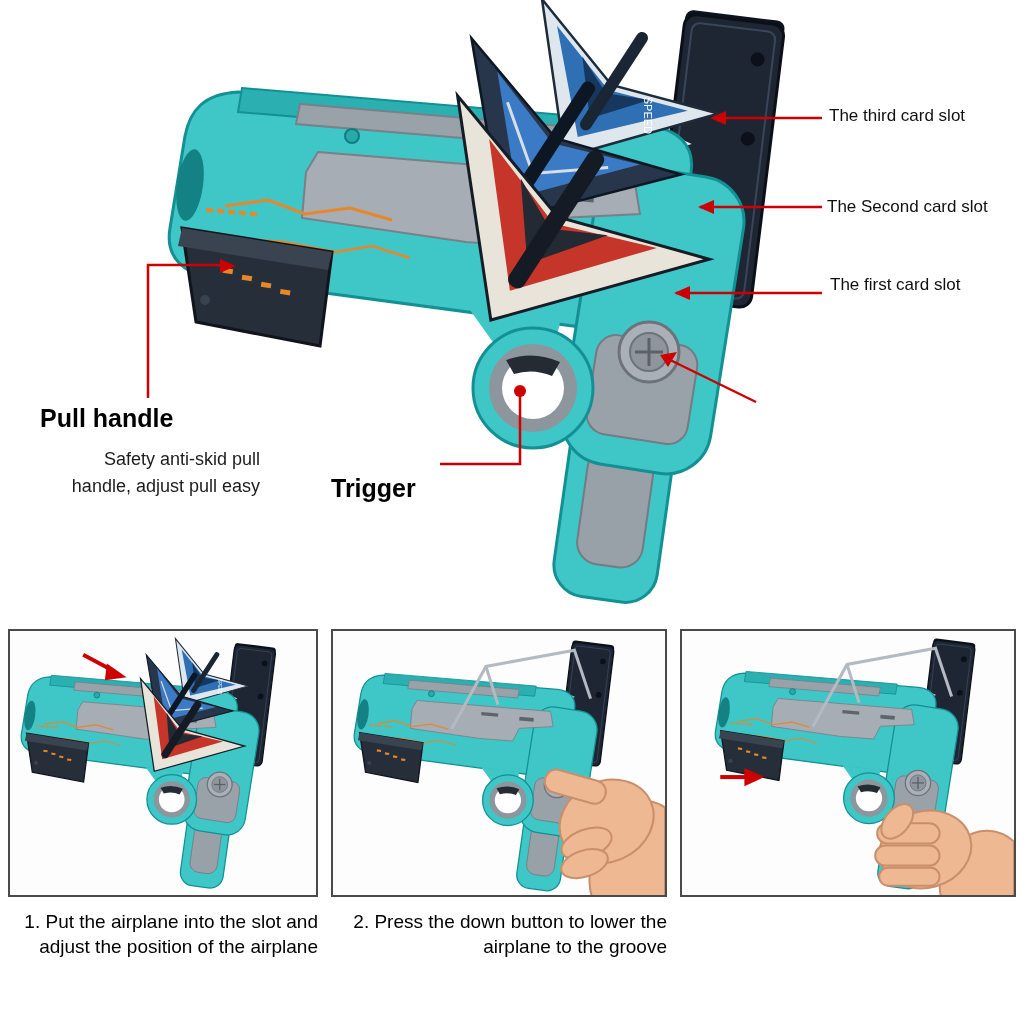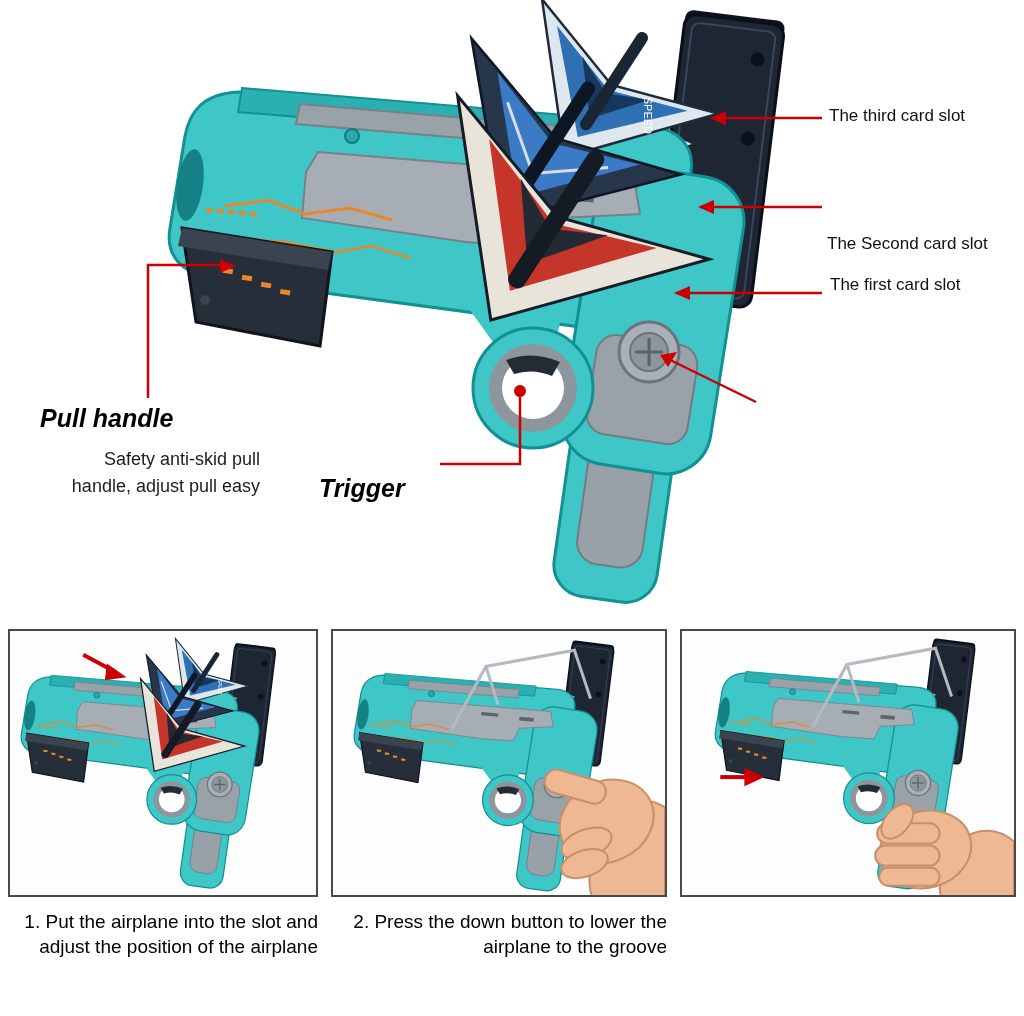--- a/index.html
+++ b/index.html
@@ -1,21 +1,21 @@
 <!DOCTYPE html>
 <html><head>
 <meta charset="utf-8">
 <style>
   html,body{margin:0;padding:0;background:#ffffff;}
   body{width:1024px;height:1016px;overflow:hidden;font-family:"Liberation Sans",sans-serif;color:#111;}
   .page{position:relative;width:1024px;height:1016px;background:#fff;text-align:right;}
   .hero{position:relative;width:1024px;height:612px;}
   .hero svg{position:absolute;left:0;top:0;}
   .callout{position:absolute;font-size:17px;color:#101010;white-space:nowrap;}
-  .callout-bold{position:absolute;font-size:25px;font-weight:bold;color:#000;white-space:nowrap;font-style:italic;}
+  .callout-bold{position:absolute;font-size:25px;font-weight:bold;color:#000;white-space:nowrap;}
   .pull-desc{position:absolute;font-size:18px;line-height:1.5;color:#1c1c1c;width:220px;}
   .steps{display:flex;gap:13px;padding:7px 8px;margin-top:10px;}
   .step{display:flex;flex-direction:column;width:349px;}
   .step:first-child{width:322px;}
   .panel{margin:0;border:2px solid #4a4a4a;background:#fdfdfd;height:264px;overflow:hidden;}
   .panel svg{display:block;width:100%;height:100%;}
   .caption{font-size:19px;line-height:1.32;margin-top:12px;color:#000;}
 </style>
 </head>
 <body>
@@ -147,25 +147,25 @@
 
         <circle cx="520" cy="391" r="6" stroke="none"></circle>
         <polyline points="520,391 520,464 440,464" fill="none"></polyline>
 
         <line x1="664" y1="357" x2="756" y2="402"></line>
         <polygon points="660,355 677,352 668,367" stroke="none"></polygon>
       </g>
     </svg>
 
     <div class="callout" style="left:829px;top:106px;">The third card slot</div>
-    <div class="callout" style="left:827px;top:197px;margin-top:37px;">The Second card slot</div>
+    <div class="callout" style="left:827px;top:197px;">The Second card slot</div>
     <div class="callout" style="left:830px;top:275px;">The first card slot</div>
     <div class="callout-bold" style="left:40px;top:404px;">Pull handle</div>
     <div class="pull-desc" style="left:40px;top:446px;">Safety anti-skid pull handle, adjust pull easy</div>
-    <div class="callout-bold" style="left:319px;top:474px;">Trigger</div>
+    <div class="callout-bold" style="left:331px;top:474px;">Trigger</div>
   </div>
 
   <div class="steps">
 
     <div class="step">
       <figure class="panel">
         <svg viewBox="0 0 330 268" preserveAspectRatio="xMidYMid slice">
           <use href="#gunfull" transform="translate(-50,8) scale(0.42)"></use>
           <g>
             <line x1="84" y1="24" x2="114" y2="40" stroke="#cc0000" stroke-width="4"></line>

